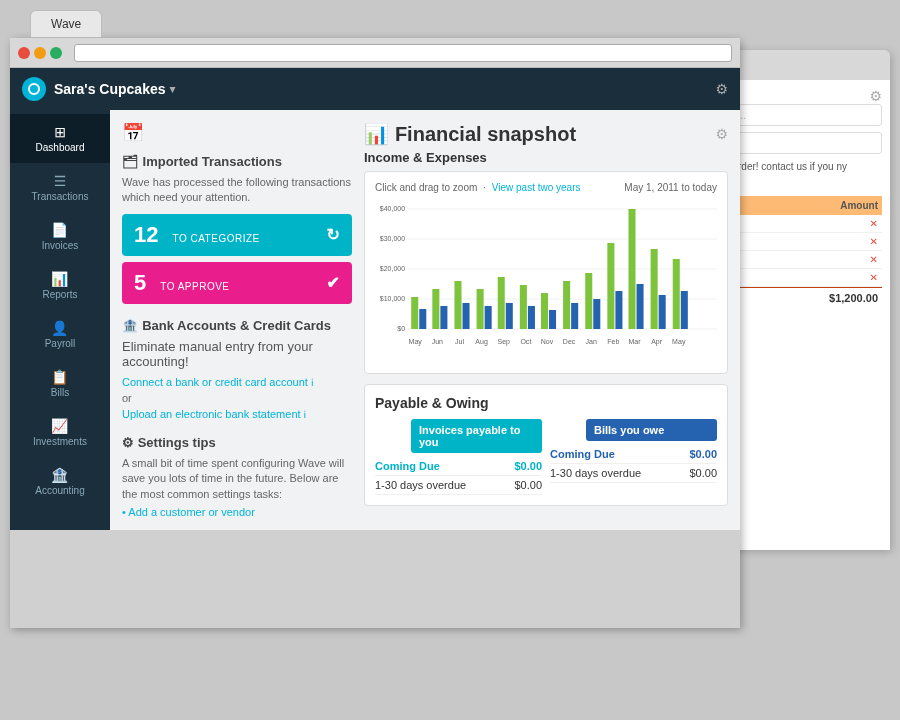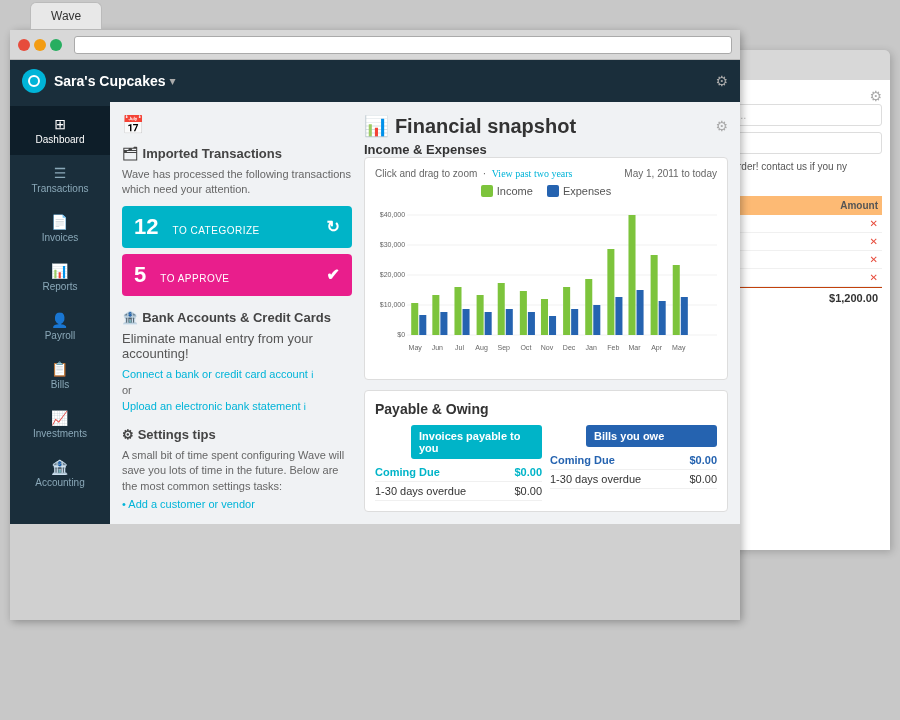--- a/index.html
+++ b/index.html
@@ -1,19 +1,19 @@
 <!DOCTYPE html>
 <html><head>
   <meta charset="utf-8">
   <style>
     * { margin: 0; padding: 0; box-sizing: border-box; }
     body { width: 900px; height: 720px; background: #c8c8c8; font-family: Arial, sans-serif; overflow: hidden; }
 
     
-    .browser-outer { position: absolute; top: 30px; left: 10px; width: 730px; height: 590px; background: #d0d0d0; border-radius: 6px 6px 0 0; box-shadow: 2px 2px 8px rgba(0,0,0,0.3); }
+    .browser-outer { position: absolute; top: 38px; left: 10px; width: 730px; height: 590px; background: #d0d0d0; border-radius: 6px 6px 0 0; box-shadow: 2px 2px 8px rgba(0,0,0,0.3); }
     .browser-tab { position: absolute; top: -28px; left: 20px; background: #e8e8e8; border-radius: 6px 6px 0 0; padding: 6px 20px; font-size: 12px; color: #333; border: 1px solid #bbb; border-bottom: none; }
     .browser-toolbar { height: 30px; background: #d8d8d8; display: flex; align-items: center; padding: 0 8px; border-bottom: 1px solid #bbb; }
     .browser-toolbar-btn { width: 12px; height: 12px; border-radius: 50%; margin-right: 4px; }
     .btn-red { background: #e74c3c; }
     .btn-yellow { background: #f39c12; }
     .btn-green { background: #27ae60; }
     .browser-url { flex: 1; margin-left: 8px; height: 18px; background: white; border-radius: 3px; border: 1px solid #aaa; font-size: 11px; color: #666; display: flex; align-items: center; padding: 0 6px; }
     .app-header { height: 42px; background: #1a2e3b; display: flex; align-items: center; padding: 0 12px; }
     .app-header-logo { width: 24px; height: 24px; background: #00b4d8; border-radius: 50%; display: flex; align-items: center; justify-content: center; margin-right: 8px; }
     .app-header-logo svg { width: 14px; height: 14px; }
@@ -59,21 +59,21 @@
     .settings-section { margin-top: 10px; }
     .settings-desc { font-size: 11px; color: #666; line-height: 1.4; }
 
     
     .snapshot-header { display: flex; align-items: center; justify-content: space-between; margin-bottom: 4px; }
     .snapshot-title { font-size: 20px; font-weight: bold; color: #333; display: flex; align-items: center; gap: 6px; }
     .snapshot-gear { color: #aaa; font-size: 14px; }
 
     .chart-area { background: white; border: 1px solid #ddd; border-radius: 4px; padding: 10px; margin-bottom: 10px; }
     .chart-controls { display: flex; align-items: center; justify-content: space-between; font-size: 10px; color: #666; margin-bottom: 6px; }
-    .chart-controls a { color: #00b4d8; text-decoration: none; font-family: Liberation Serif, serif; }
+    .chart-controls a { color: #00b4d8; text-decoration: none; }
     .chart-legend { display: flex; gap: 14px; font-size: 11px; color: #555; }
     .legend-item { display: flex; align-items: center; gap: 4px; }
     .legend-dot { width: 12px; height: 12px; border-radius: 2px; }
     .legend-income { background: #7dc43c; }
     .legend-expenses { background: #2563b0; }
 
     .chart-svg-wrap { width: 100%; }
 
     
     .payable-section { background: white; border: 1px solid #ddd; border-radius: 4px; padding: 10px; }
@@ -254,42 +254,30 @@
 
         <div class="right-panel">
           <div class="snapshot-header">
             <div class="snapshot-title">
               <span style="color:#e67e22;">📊</span>
               <span>Financial snapshot</span>
             </div>
             <span class="snapshot-gear">⚙</span>
           </div>
 
-          <div style="font-size:13px;font-weight:bold;color:#333;">Income &amp; Expenses</div>
+          <div style="font-size:13px;font-weight:bold;color:#333;margin-bottom:6px;">Income &amp; Expenses</div>
 
           <div class="chart-area">
             <div class="chart-controls">
               <span>
                 <span>Click and drag to zoom</span>
                 &nbsp;·&nbsp;
                 <a href="#" style="color:#00b4d8;text-decoration:none;">View past two years</a>
               </span>
               <span>May 1, 2011 to today</span>
-            </div>
-            <div style="display:flex;justify-content:center;margin-bottom:8px;">
-              <div class="chart-legend">
-                <div class="legend-item">
-                  <div class="legend-dot legend-income"></div>
-                  <span>Income</span>
-                </div>
-                <div class="legend-item">
-                  <div class="legend-dot legend-expenses"></div>
-                  <span>Expenses</span>
-                </div>
-              </div>
             </div>
 
             <div class="chart-svg-wrap">
               <svg width="100%" height="160" viewBox="0 0 340 160" preserveAspectRatio="none">
 
                 <text x="30" y="12" font-size="7" text-anchor="end" fill="#666">$40,000</text>
                 <text x="30" y="42" font-size="7" text-anchor="end" fill="#666">$30,000</text>
                 <text x="30" y="72" font-size="7" text-anchor="end" fill="#666">$20,000</text>
                 <text x="30" y="102" font-size="7" text-anchor="end" fill="#666">$10,000</text>
                 <text x="30" y="132" font-size="7" text-anchor="end" fill="#666">$0</text>

